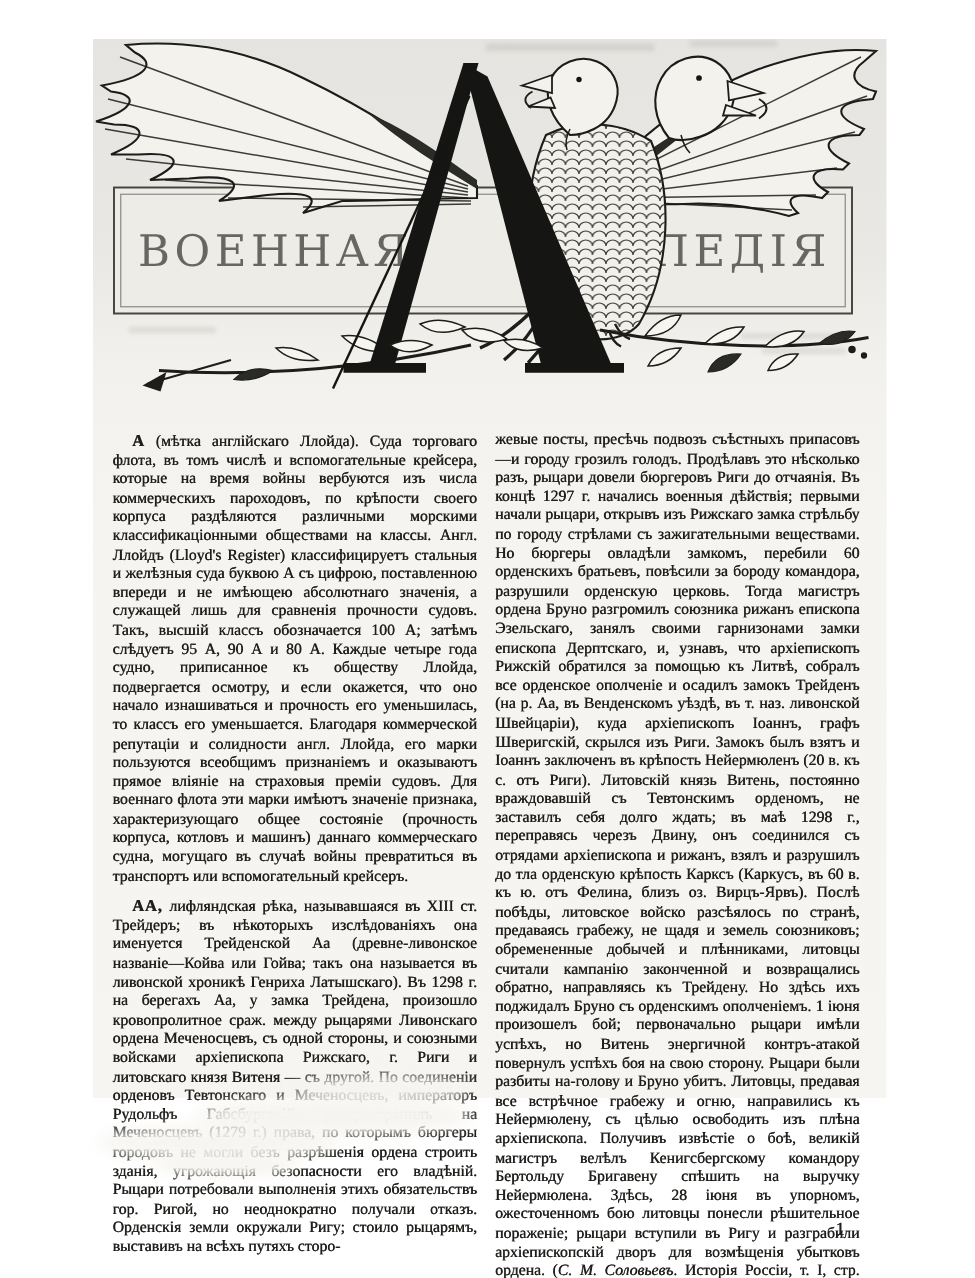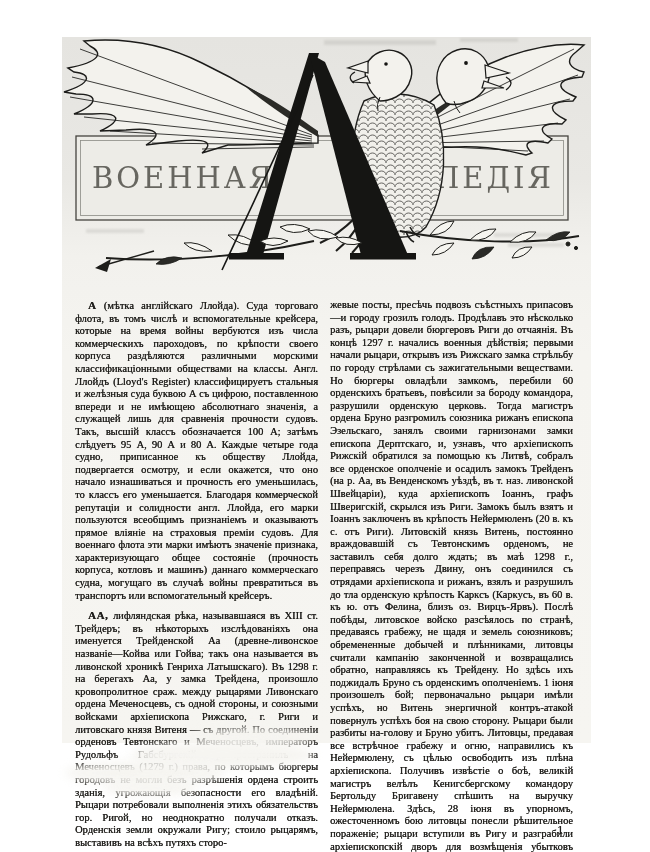--- a/index.html
+++ b/index.html
@@ -5,21 +5,20 @@
   html,body{margin:0;padding:0;}
   body{
     width:650px;height:852px;position:relative;overflow:hidden;
     background:#ffffff;
     font-family:"Liberation Serif","DejaVu Serif",serif;
   }
   
   .sheet{
     position:absolute;left:62px;top:26px;width:529px;height:706px;
     background:linear-gradient(180deg,#e5e4e0 0%,#e9e8e4 20%,#f2f1ed 31%,#f5f4f0 45%,#f6f5f1 100%);
-    margin-top:11px;
   }
   .masthead{position:absolute;left:0px;top:0px;width:527px;height:243px;}
   .masthead svg{display:block;}
 
   .columns{
     position:absolute;left:13px;top:262px;width:498px;
     display:flex;gap:12px;
     font-size:10.5px;line-height:12.6px;color:#201f1c;
     text-align:justify;
     text-shadow:0.25px 0 0 #201f1c;

